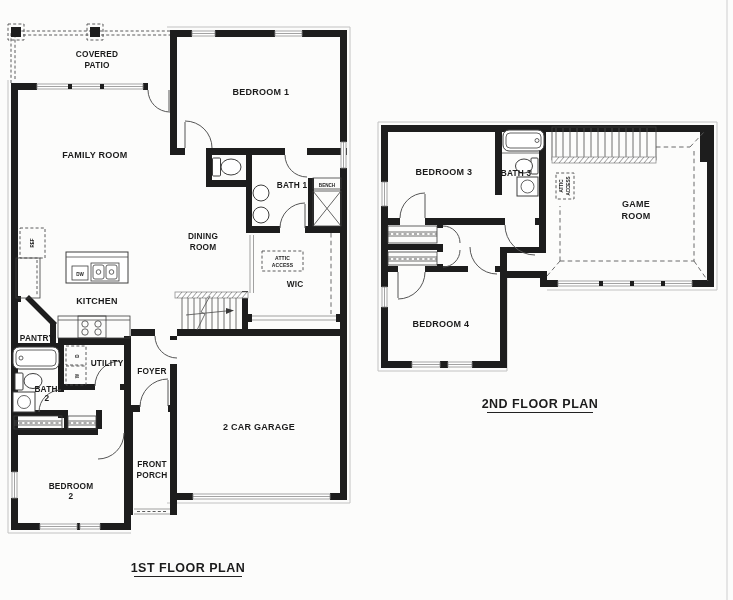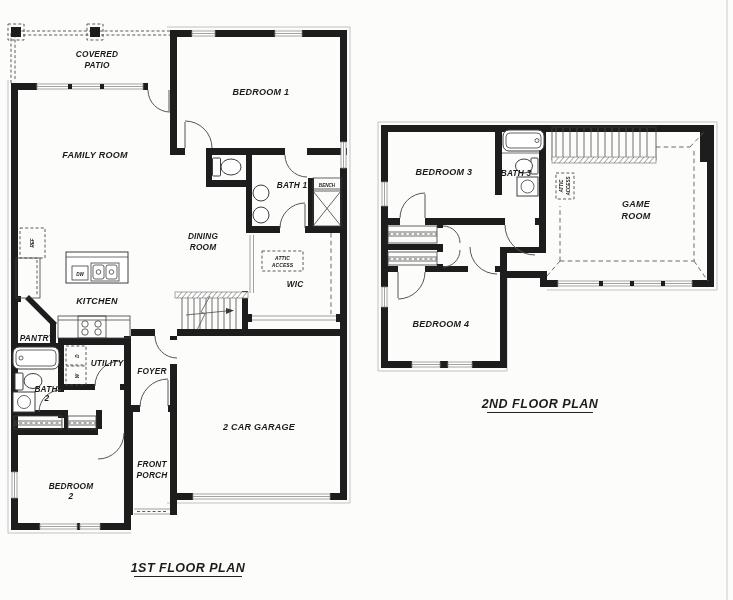--- a/index.html
+++ b/index.html
@@ -1,16 +1,16 @@
 <!DOCTYPE html>
 <html><head>
 <meta charset="utf-8">
 <style>
   html,body{margin:0;padding:0;background:#ffffff;}
-  .sheet{position:relative;width:733px;height:600px;background:#fcfcfb;overflow:hidden;font-style:italic;}
+  .sheet{position:relative;width:733px;height:600px;background:#fcfcfb;overflow:hidden;}
   svg{position:absolute;left:0;top:0;}
   svg text{font-family:"Liberation Sans", sans-serif;font-weight:700;fill:#1b1b1b;text-anchor:middle;}
   .t9{font-size:9px;letter-spacing:.25px}
   .t85{font-size:8.3px;letter-spacing:.2px}
   .t5{font-size:5px;letter-spacing:.1px}
   .t46{font-size:4.6px}
   .title{font-size:12.5px;letter-spacing:.5px}
   .w{fill:#1d1d1d}
   .win{fill:#fefefe;stroke:#8f8f8f;stroke-width:.8}
   .tick{fill:#1d1d1d}

